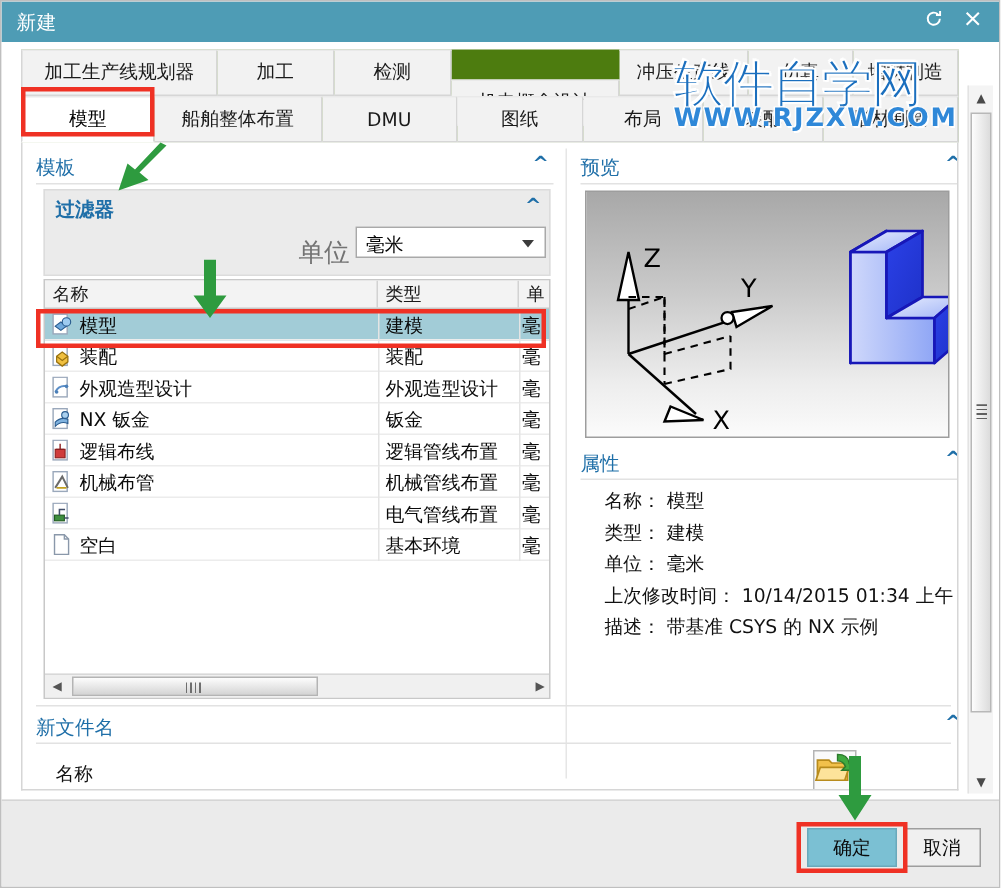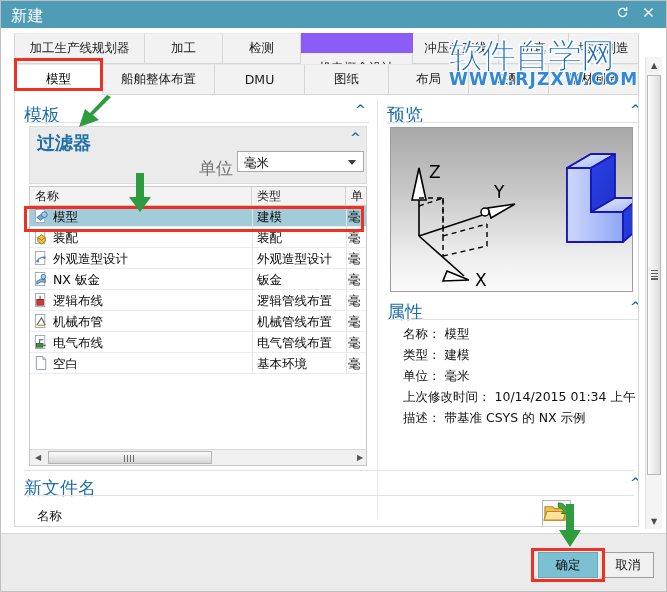--- a/index.html
+++ b/index.html
@@ -19,40 +19,40 @@
   }
 
   
   .titlebar {
     position: absolute; left: 0; top: 0; width: 667px; height: 27px;
     background: #4e9cb5;
     color: #ffffff;
   }
   .titlebar .title {
     position: absolute; left: 10px; top: 5px;
-    font-size: 16px; color: #ffffff; letter-spacing: 0.5px;
+    font-size: 13px; color: #ffffff; letter-spacing: 0.5px;
   }
   .titlebar .tb-btn {
     position: absolute; top: 3px; width: 20px; height: 20px;
     color: #ffffff; text-align: center; line-height: 20px;
     font-size: 15px; cursor: pointer;
   }
   .tb-reset { right: 36px; }
   .tb-close { right: 10px; font-size: 17px; }
 
   
   .body-area {
     position: absolute; left: 0; top: 27px; width: 667px; height: 505px;
     background: #ffffff;
   }
 
   
   .tabstrip {
     position: absolute; left: 13px; top: 5px; width: 625px; height: 62px;
-    background: #8b5cf6;
+    background: #4d7c0f;
   }
   .tabrow {
     position: absolute; left: 0; width: 625px; height: 31px;
     display: flex;
   }
   .tabrow.r1 { top: 0; }
   .tabrow.r2 { top: 31px; }
   .tab {
     height: 31px;
     background: #f2f2f2;
@@ -116,21 +116,21 @@
     width: 625px; height: 432px;
     border: 1px solid #d6d6d6;
     border-top: none;
     background: #ffffff;
     overflow: hidden;
   }
 
   
   .group-title {
     position: absolute;
-    font-size: 18px; color: #1f6fa8;
+    font-size: 13px; color: #1f6fa8;
   }
   .collapse-caret {
     position: absolute;
     font-size: 13px; color: #1f6fa8; font-weight: bold;
     cursor: pointer;
   }
   .group-rule {
     position: absolute; height: 1px; background: #e2e2e2;
   }
 
@@ -482,21 +482,20 @@
               <span class="c-unit">毫</span>
             </div>
             <div class="lrow">
               <span class="ricon"><svg width="15" height="15" viewBox="0 0 16 16">
                   <rect x="1.5" y="0.5" width="10" height="14" fill="#ffffff" stroke="#9aa8bb" stroke-width="1"></rect>
                   <rect x="2.5" y="9" width="7" height="4" fill="#3f8f3f" stroke="#1f5c1f" stroke-width="0.8"></rect>
                   <path d="M9.5 11 h3 M6 9 V5 h4" fill="none" stroke="#44506b" stroke-width="1.1"></path>
                 </svg></span>
               <span class="vdiv1"></span>
               <span class="vdiv2"></span>
-              <span class="c-name">电气布线</span>
               <span class="c-type">电气管线布置</span>
               <span class="c-unit">毫</span>
             </div>
             <div class="lrow">
               <span class="ricon"><svg width="15" height="15" viewBox="0 0 16 16">
                   <path d="M2.5 0.5 h7 l3 3 v11 h-10 Z" fill="#ffffff" stroke="#8a98aa" stroke-width="1"></path>
                   <path d="M9.5 0.5 v3 h3" fill="none" stroke="#8a98aa" stroke-width="1"></path>
                 </svg></span>
               <span class="vdiv1"></span>
               <span class="vdiv2"></span>

